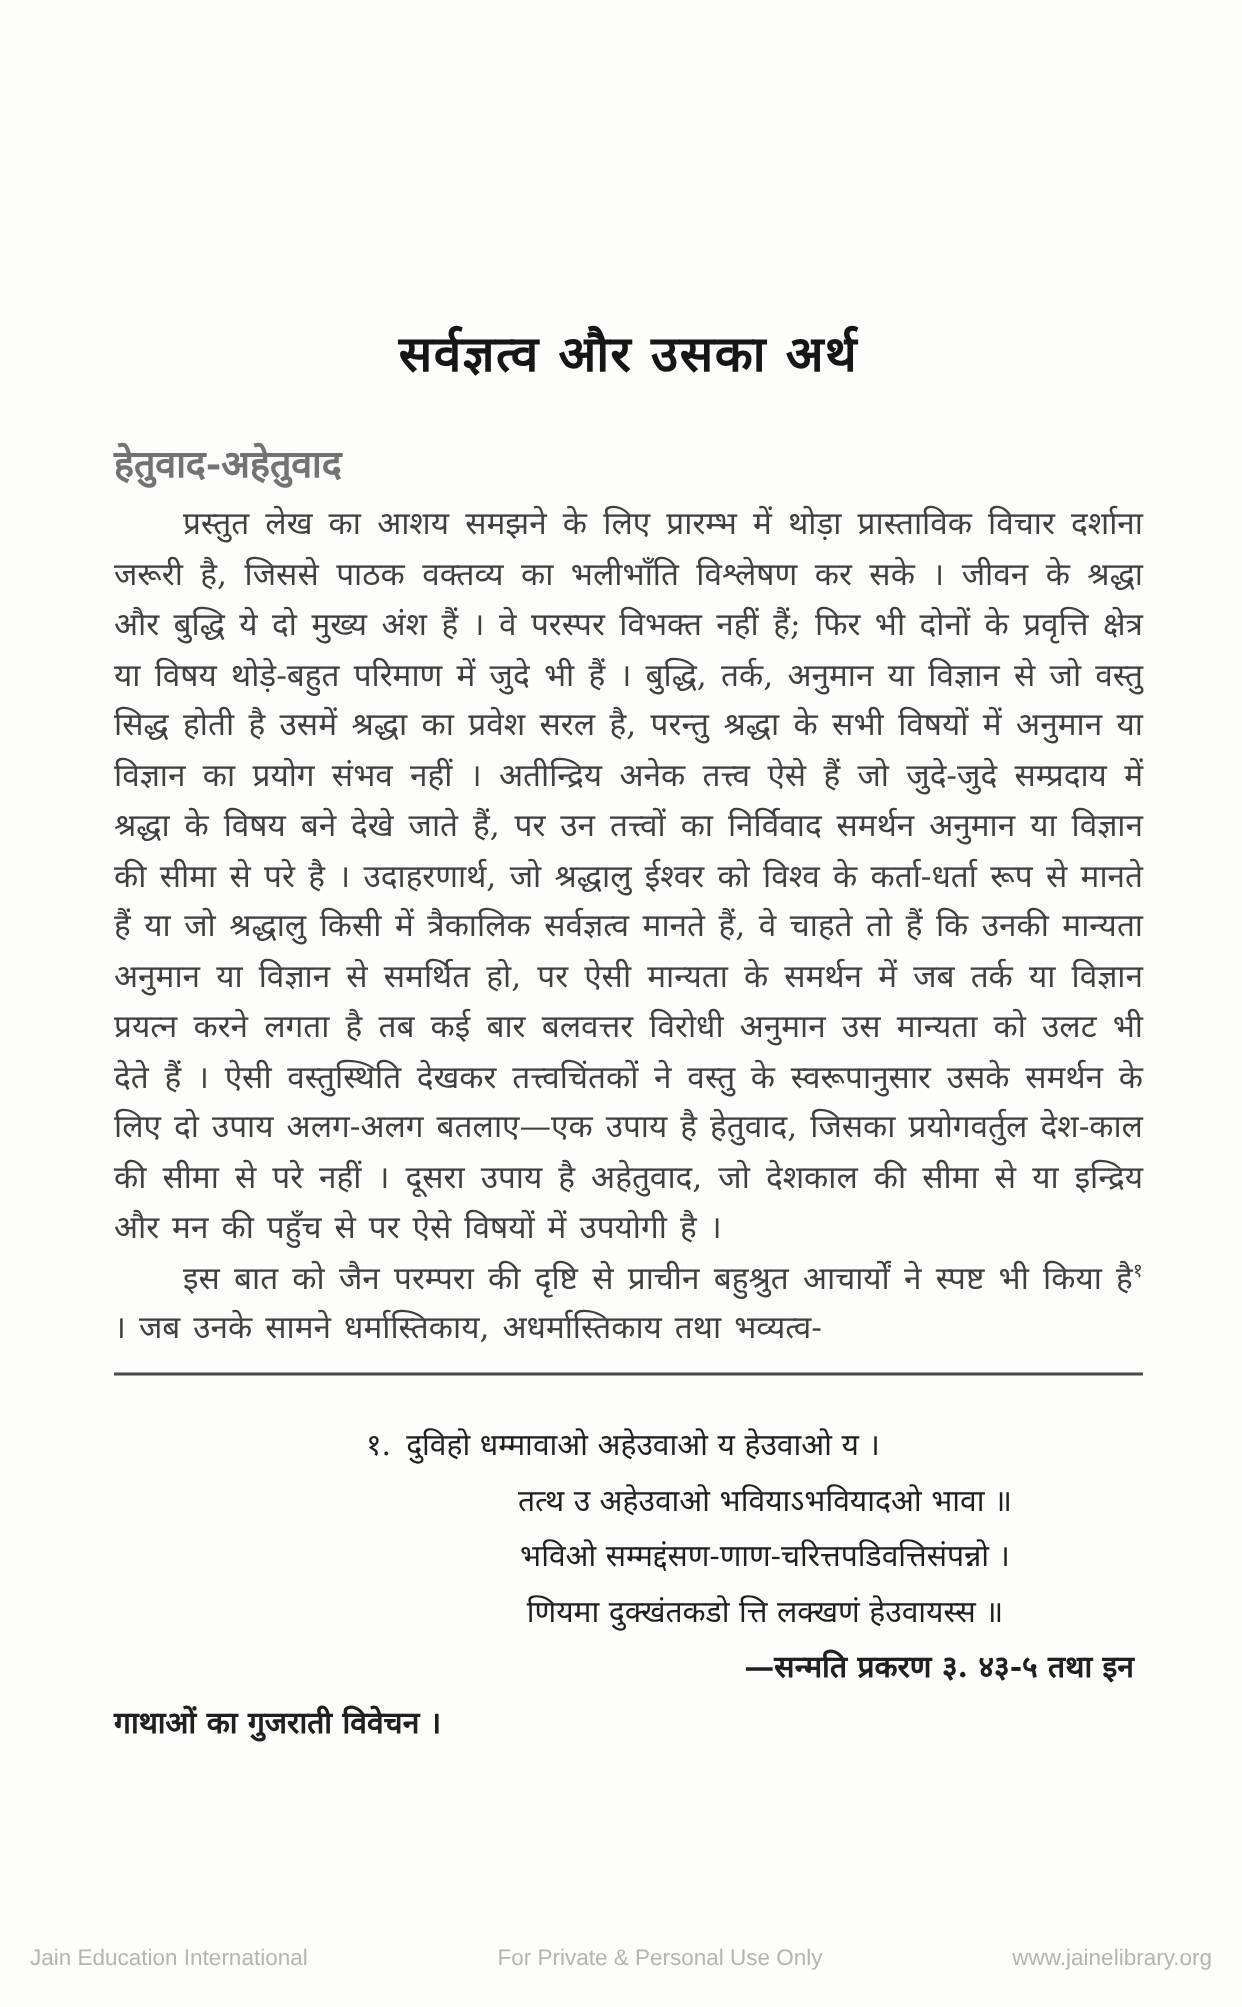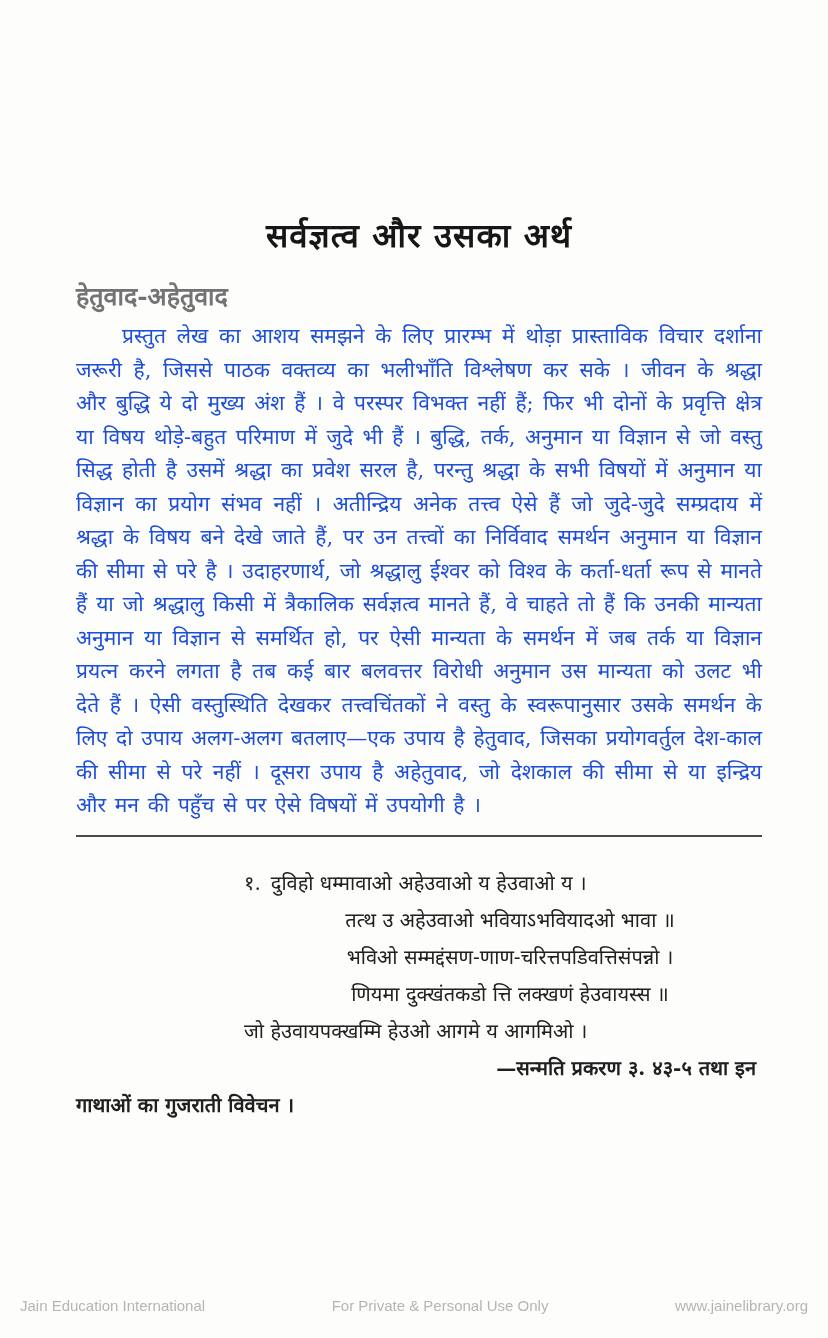--- a/index.html
+++ b/index.html
@@ -17,40 +17,40 @@
     font-family: "DejaVu Serif", "Liberation Serif", serif;
     color: #1d1d1d;
   }
   .content {
     position: absolute;
     top: 212px;
     left: 76px;
     right: 66px;
   }
   .doc-title {
-    margin: 0 0 21px 0;
+    margin: 0 0 34px 0;
     text-align: center;
     font-size: 33px;
     font-weight: 700;
     letter-spacing: 1px;
     color: #161616;
   }
   .section-heading {
     margin: 0 0 8px 0;
     font-size: 25px;
     font-weight: 700;
     color: #737373;
   }
   .body-para {
     margin: 0;
     font-size: 21px;
     line-height: 33.5px;
     text-align: justify;
     text-indent: 46px;
-    color: #1d4ed8;
+    color: #404040;
     word-spacing: 2px;
   }
   .footnote-ref {
     font-size: 13px;
     vertical-align: super;
     line-height: 0;
   }
   .footnote-rule {
     margin-top: 12px;
     border: none;
@@ -107,30 +107,32 @@
   <div class="content">
 
     <h1 class="doc-title">सर्वज्ञत्व और उसका अर्थ</h1>
 
     <h2 class="section-heading">हेतुवाद-अहेतुवाद</h2>
 
     <p class="body-para">
       <span>प्रस्तुत लेख का आशय समझने के लिए प्रारम्भ में थोड़ा प्रास्ताविक विचार दर्शाना जरूरी है, जिससे पाठक वक्तव्य का भलीभाँति विश्लेषण कर सके । जीवन के श्रद्धा और बुद्धि ये दो मुख्य अंश हैं ।  वे परस्पर विभक्त नहीं हैं; फिर भी दोनों के प्रवृत्ति क्षेत्र या विषय थोड़े-बहुत परिमाण में जुदे भी हैं । बुद्धि, तर्क, अनुमान या विज्ञान से जो वस्तु सिद्ध होती है उसमें श्रद्धा का प्रवेश सरल है, परन्तु श्रद्धा के सभी विषयों में अनुमान या विज्ञान का प्रयोग संभव नहीं । अतीन्द्रिय अनेक तत्त्व ऐसे हैं जो जुदे-जुदे सम्प्रदाय में श्रद्धा के विषय बने देखे जाते हैं, पर उन तत्त्वों का निर्विवाद समर्थन अनुमान या विज्ञान की सीमा से परे है । उदाहरणार्थ, जो श्रद्धालु ईश्वर को विश्व के कर्ता-धर्ता रूप से मानते हैं या जो श्रद्धालु किसी में त्रैकालिक सर्वज्ञत्व मानते हैं, वे चाहते तो हैं कि उनकी मान्यता अनुमान या विज्ञान से समर्थित हो, पर ऐसी मान्यता के समर्थन में जब तर्क या विज्ञान प्रयत्न करने लगता है तब कई बार बलवत्तर विरोधी अनुमान उस मान्यता को उलट भी देते हैं ।  ऐसी वस्तुस्थिति देखकर तत्त्वचिंतकों ने वस्तु के स्वरूपानुसार उसके समर्थन के लिए दो उपाय अलग-अलग बतलाए—एक उपाय है हेतुवाद, जिसका प्रयोगवर्तुल देश-काल की सीमा से परे नहीं ।  दूसरा उपाय है अहेतुवाद,  जो देशकाल की सीमा से या इन्द्रिय और मन की पहुँच से पर ऐसे विषयों में उपयोगी है ।</span>
     </p>
 
+    <p class="body-para">
+      <span>इस बात को जैन परम्परा की दृष्टि से  प्राचीन बहुश्रुत  आचार्यों ने स्पष्ट भी किया है</span><span class="footnote-ref">१</span><span> । जब उनके सामने  धर्मास्तिकाय, अधर्मास्तिकाय तथा  भव्यत्व-</span>
+    </p>
 
     <hr class="footnote-rule">
 
     <div class="footnote">
       <div class="footnote-verses">
         <div class="verse-line"><span class="fn-number">१.</span><span>दुविहो  धम्मावाओ  अहेउवाओ य हेउवाओ य ।</span></div>
         <div class="verse-line indented">तत्थ उ अहेउवाओ  भवियाऽभवियादओ भावा ॥</div>
         <div class="verse-line indented">भविओ  सम्मद्दंसण-णाण-चरित्तपडिवत्तिसंपन्नो ।</div>
         <div class="verse-line indented">णियमा  दुक्खंतकडो  त्ति  लक्खणं  हेउवायस्स ॥</div>
-        <div class="verse-line">जो  हेउवायपक्खम्मि हेउओ आगमे य आगमिओ ।</div>
       </div>
       <div class="attribution-line1">—सन्मति प्रकरण ३. ४३-५  तथा इन</div>
       <div class="attribution-line2">गाथाओं का  गुजराती विवेचन ।</div>
     </div>
 
   </div>
 
   <div class="footer">
     <span>Jain Education International</span>
     <span>For Private &amp; Personal Use Only</span>

